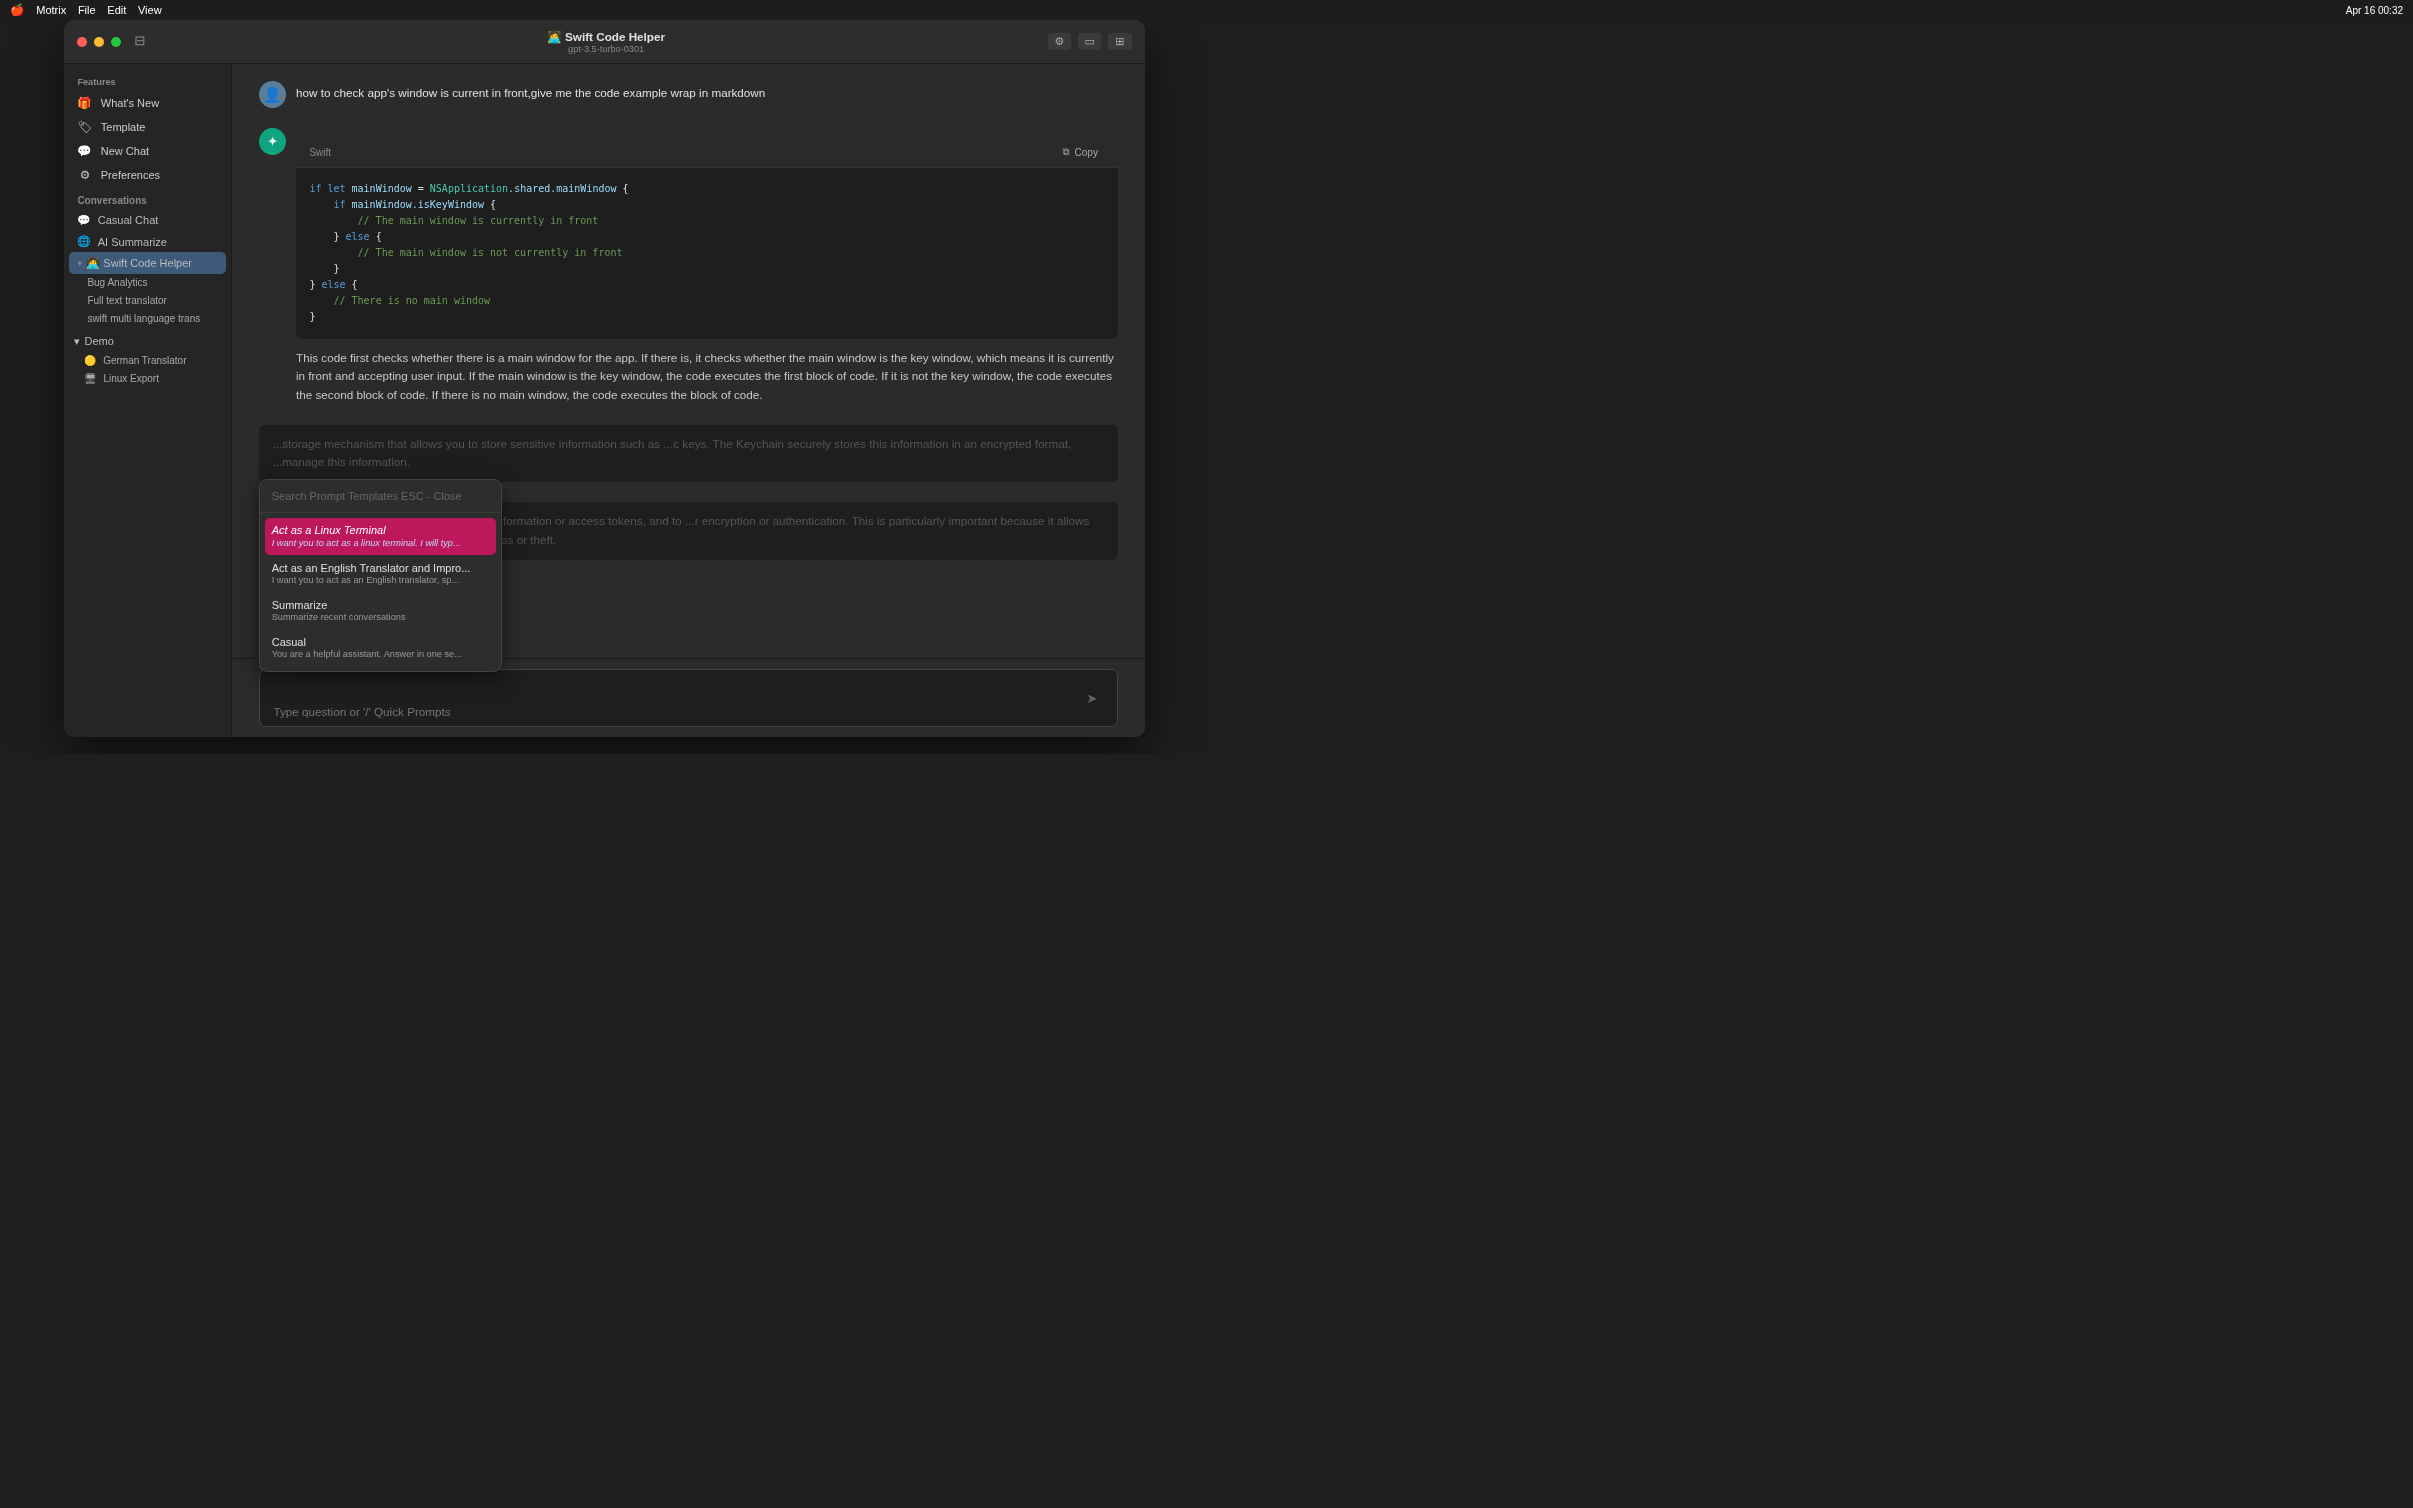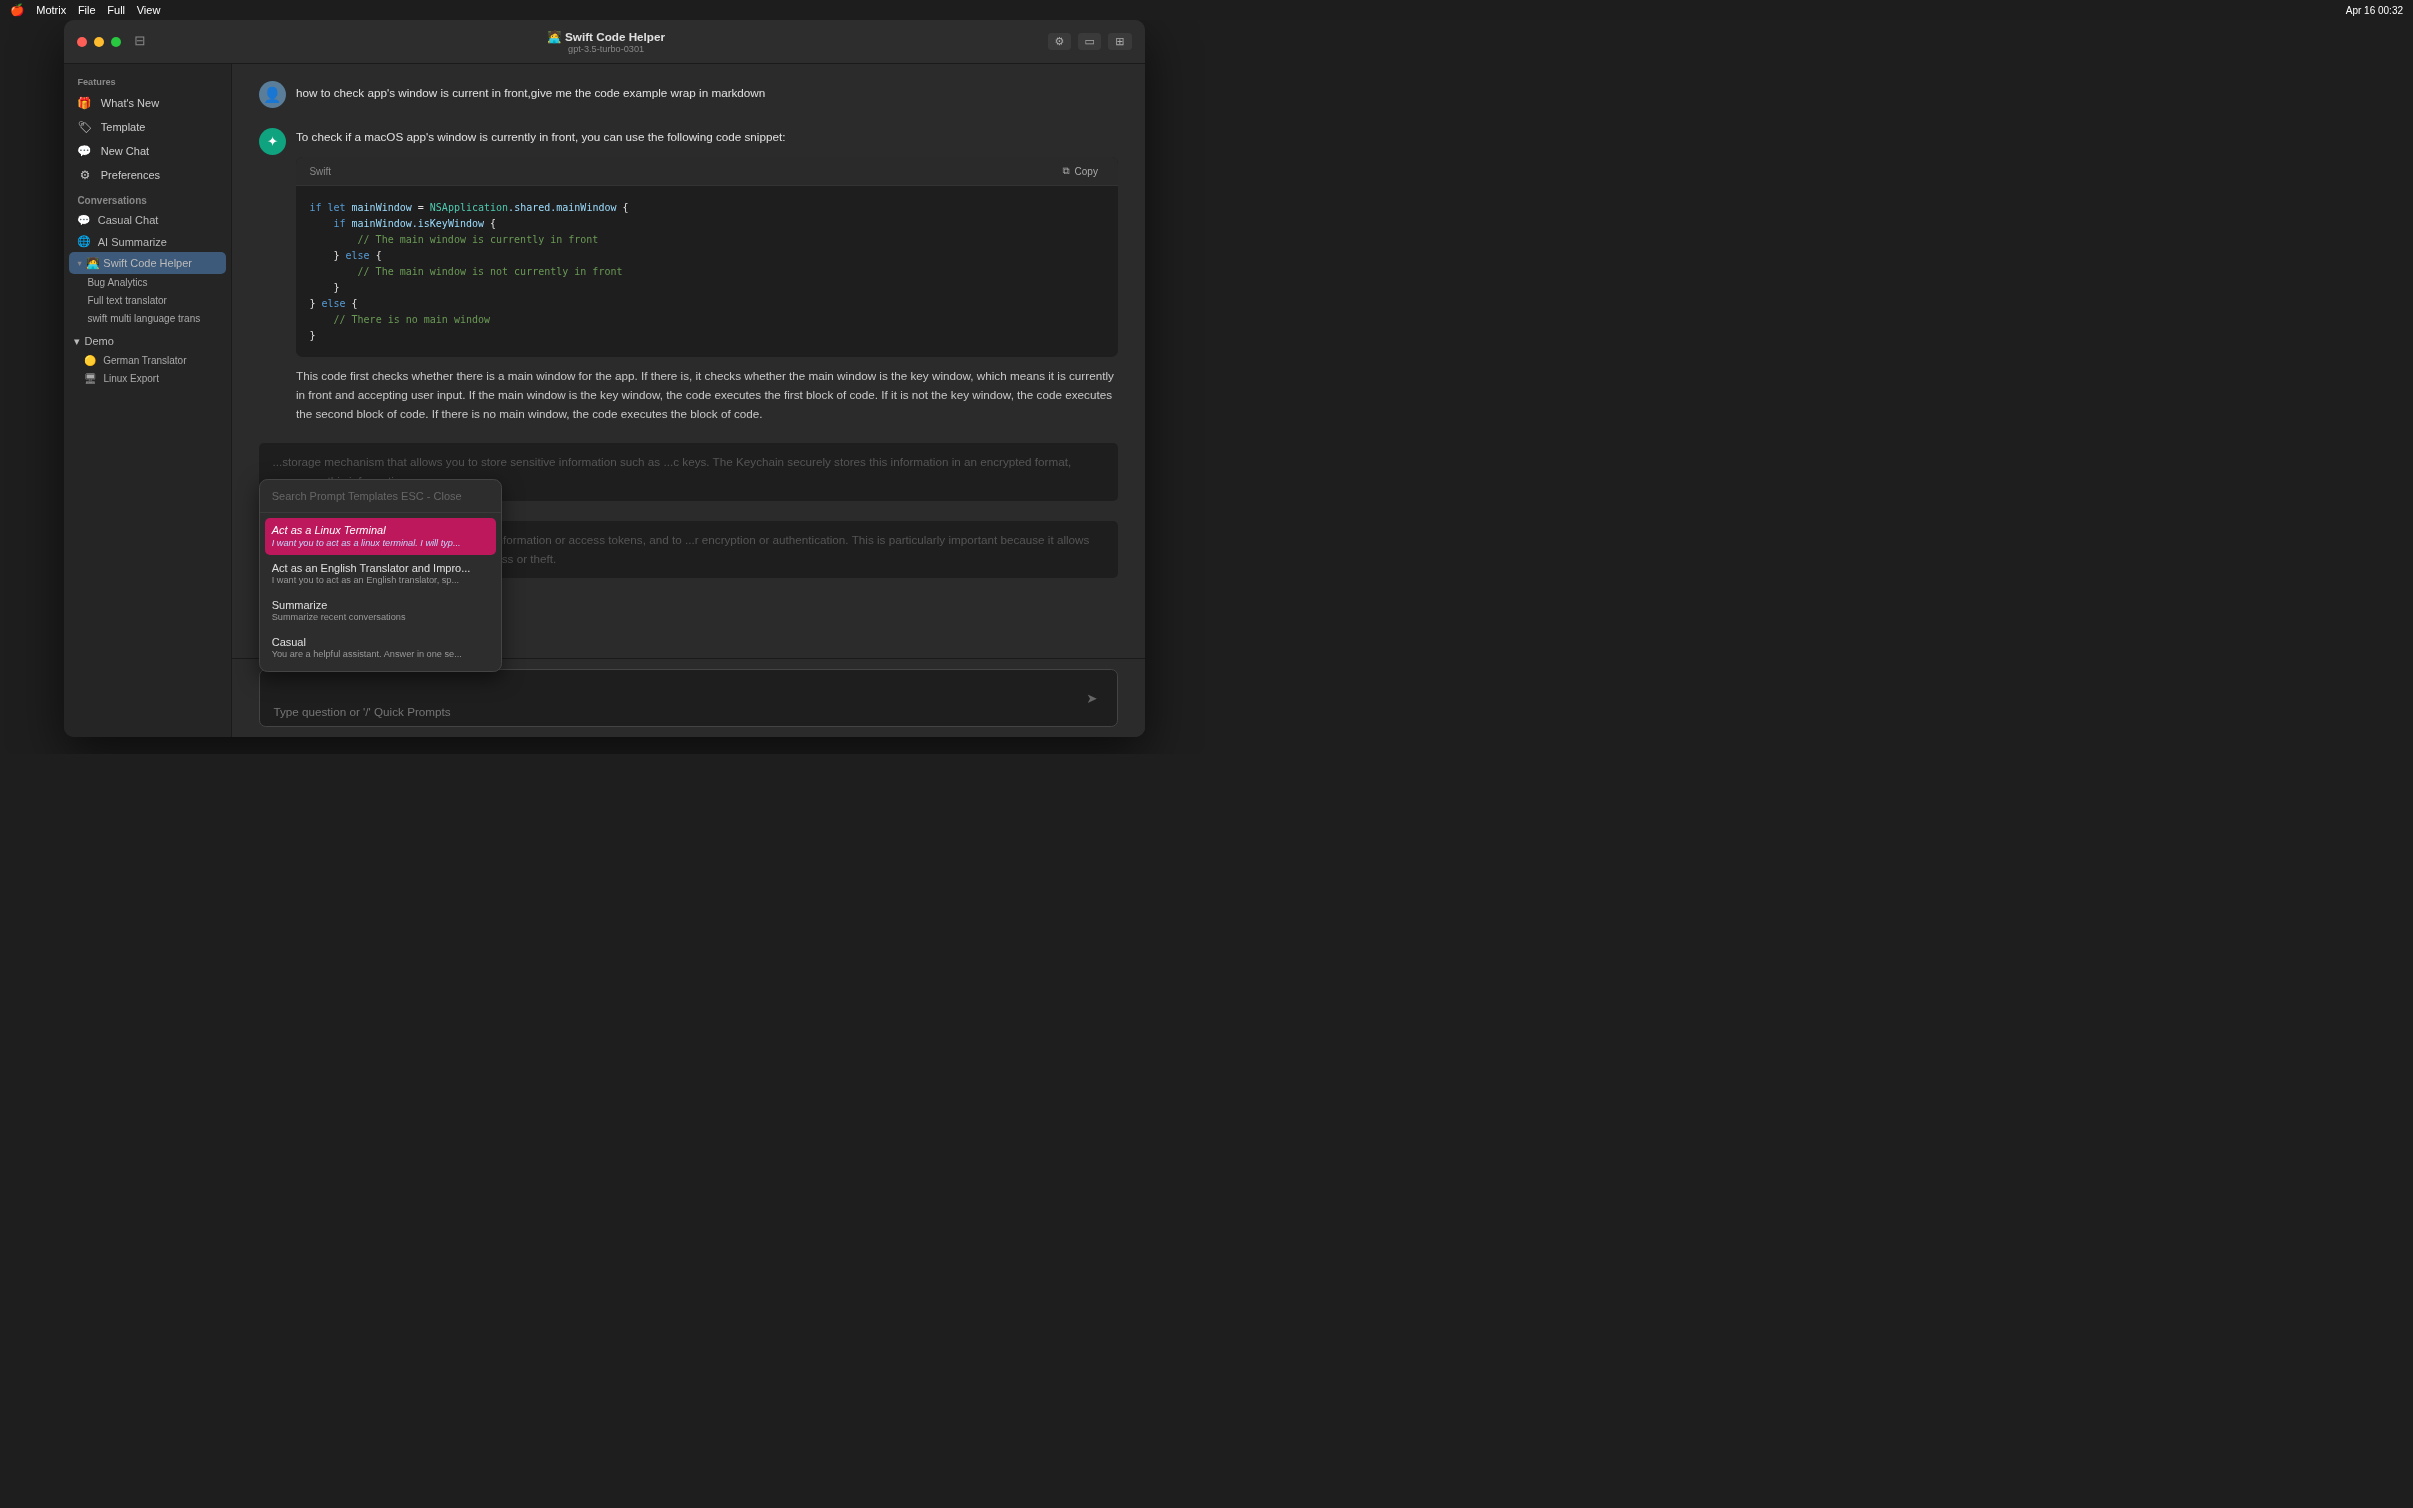--- a/index.html
+++ b/index.html
@@ -433,21 +433,21 @@
     ::-webkit-scrollbar-thumb { background: #444; border-radius: 2.5px; }
   </style>
 </head>
 <body>
 
 <div class="menubar">
   <div class="menubar-left">
     <span class="apple-logo">🍎</span>
     <span>Motrix</span>
     <span>File</span>
-    <span>Full</span>
+    <span>Edit</span>
     <span>View</span>
   </div>
   <div class="menubar-right">
     <span>Apr 16  00:32</span>
   </div>
 </div>
 
 <div class="app-window">
 
   <div class="titlebar">
@@ -537,21 +537,20 @@
             <span style="font-size:15px;">👤</span>
           </div>
           <div class="user-msg-text">how to check app's window is current in front,give me the code example wrap in markdown</div>
         </div>
 
         <div class="ai-msg">
           <div class="ai-avatar">
             <span style="font-size:13.4px;">✦</span>
           </div>
           <div class="ai-msg-content">
-            <div class="ai-msg-text">To check if a macOS app's window is currently in front, you can use the following code snippet:</div>
 
             <div class="code-block">
               <div class="code-header">
                 <span class="code-lang">Swift</span>
                 <button class="copy-btn">
                   <span>⧉</span>
                   <span>Copy</span>
                 </button>
               </div>
               <div class="code-content">

